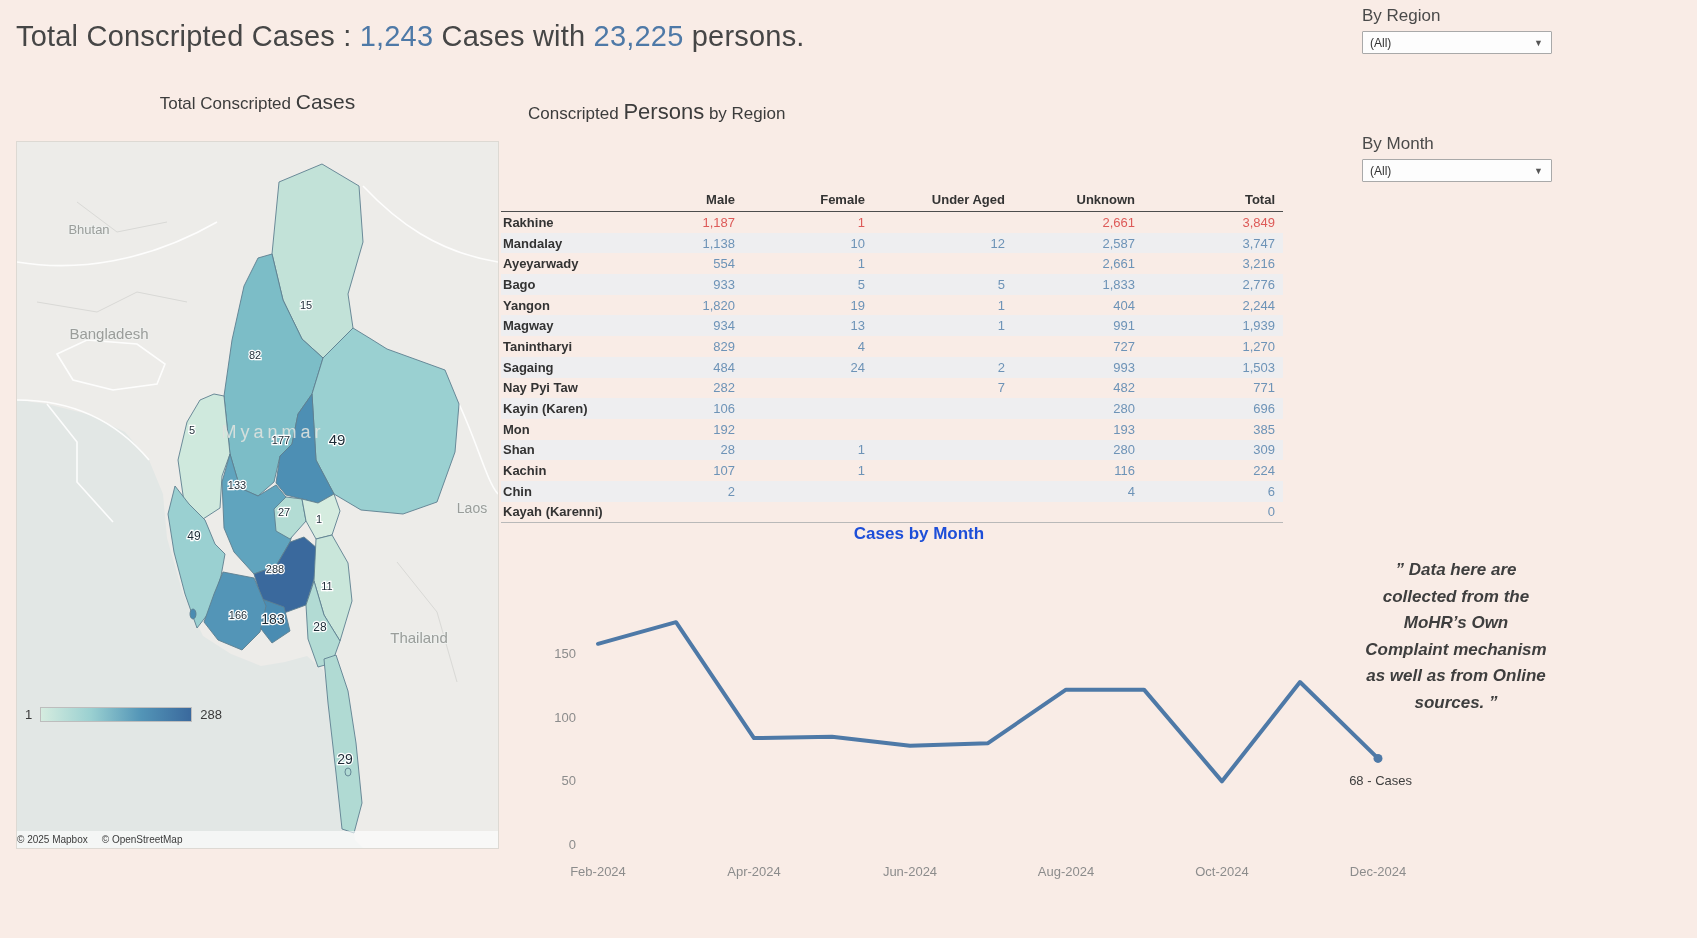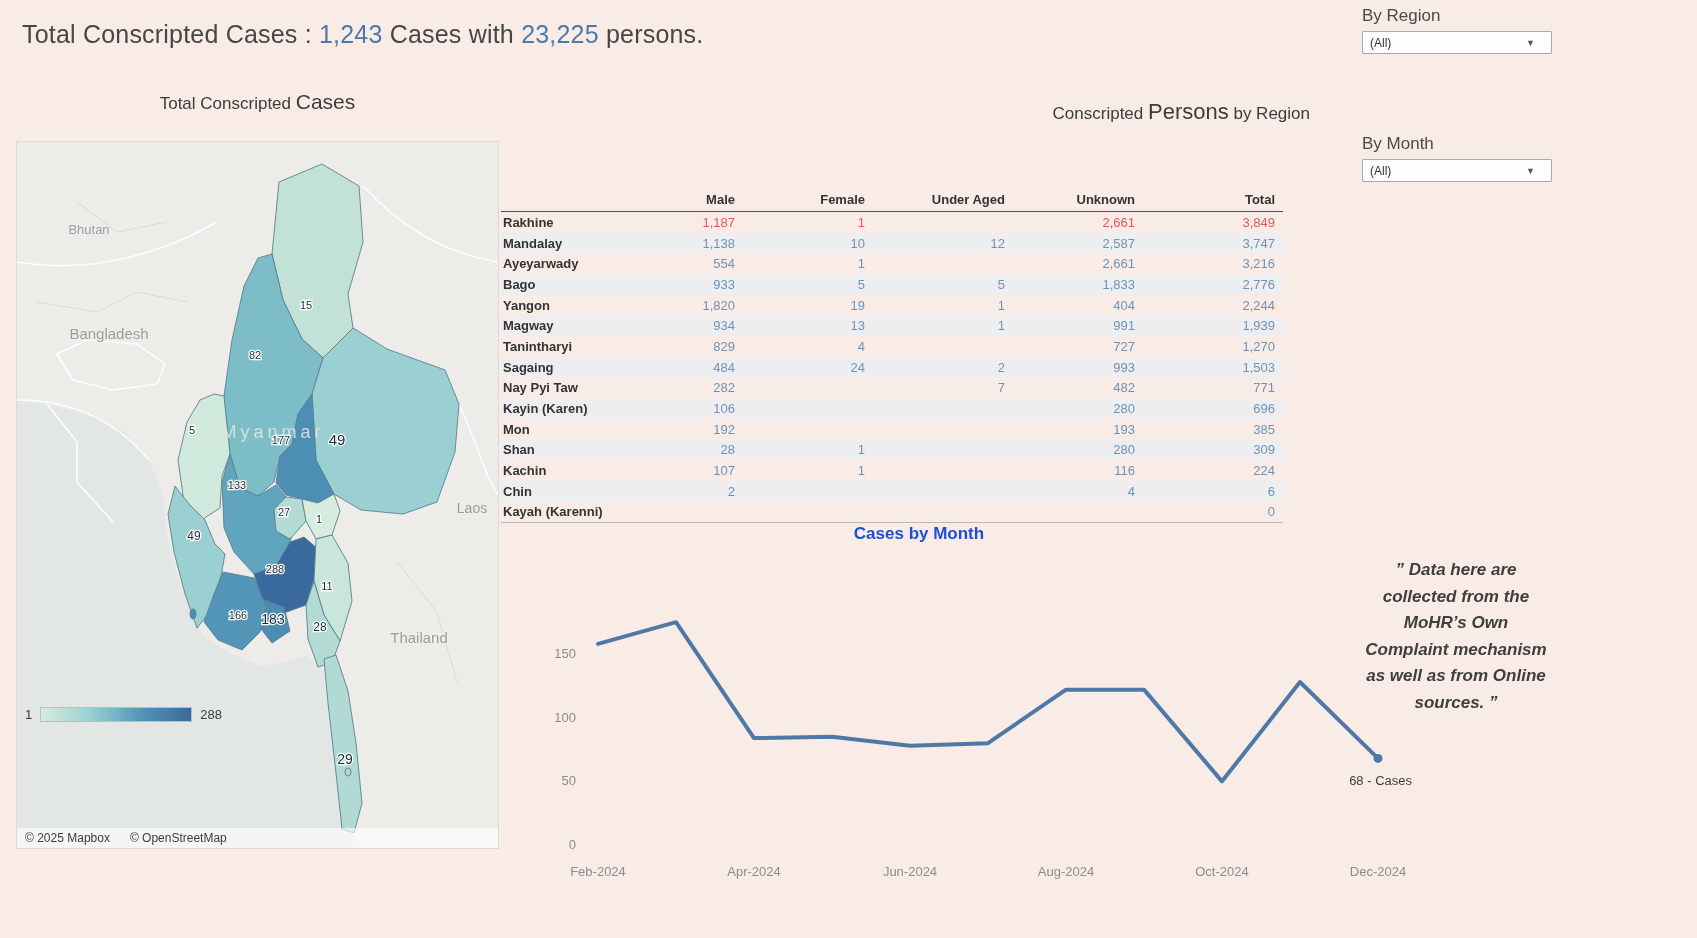--- a/index.html
+++ b/index.html
@@ -1,43 +1,43 @@
 <!DOCTYPE html>
 <html><head>
 <meta charset="utf-8">
 <style>
   html,body{margin:0;padding:0;}
   body{width:1697px;height:938px;background:#f9ece6;font-family:"Liberation Sans",sans-serif;position:relative;overflow:hidden;}
   .abs{position:absolute;}
 
   
-  #main-title{left:22px;top:20px;font-size:25px;color:#464646;letter-spacing:.2px;}
+  #main-title{left:16px;top:20px;font-size:29px;color:#464646;letter-spacing:.2px;}
   #main-title .num{color:#4e79a7;}
 
   
   .filter-label{font-size:17px;color:#4a4a4a;}
   .dropdown{width:190px;height:23px;background:#fdfdfd;border:1px solid #a9a9a9;border-radius:1px;
             display:flex;align-items:center;justify-content:space-between;box-sizing:border-box;
-            padding:0 16px 0 7px;font-size:12px;color:#333;cursor:pointer;}
+            padding:0 8px 0 7px;font-size:12px;color:#333;cursor:pointer;}
   .dropdown .caret{font-size:9px;color:#555;}
 
   
   #map-title{left:16px;top:90px;width:483px;text-align:center;color:#3c3c3c;}
   #map-title .t-small{font-size:17px;}
   #map-title .t-big{font-size:21px;}
   #map-panel{left:16px;top:141px;width:483px;height:708px;background:#84cc16;border:1px solid #ddd9d3;box-sizing:border-box;}
   #map-panel svg{display:block;}
   .map-legend{left:8px;top:565px;display:flex;align-items:center;gap:8px;font-size:13px;color:#3a3a3a;}
   .legend-bar{width:150px;height:13px;border:1px solid #bdbdbd;
               background:linear-gradient(to right,#d5ecdf,#9ad0d1,#5395b7,#3a699d);}
-  .map-attrib{left:0;bottom:0;width:100%;background:rgba(255,255,255,.62);font-size:12px;color:#3c3c3c;
-              padding:3px 0 3px 8px;box-sizing:border-box;display:flex;gap:20px;}
-
-  
-  #table-title{left:528px;top:99px;width:782px;text-align:right;color:#3c3c3c;}
+  .map-attrib{left:0;bottom:0;width:100%;background:rgba(255,255,255,.62);font-size:10px;color:#3c3c3c;
+              padding:3px 0 3px 0;box-sizing:border-box;display:flex;gap:14px;}
+
+  
+  #table-title{left:528px;top:99px;width:782px;text-align:left;color:#3c3c3c;}
   #table-title .t-small{font-size:17px;}
   #table-title .t-big{font-size:22px;}
   #region-table{left:501px;top:158px;margin-top:32px;}
   #region-table table{border-collapse:collapse;table-layout:fixed;width:782px;}
   #region-table th{font-size:13px;font-weight:bold;color:#333;text-align:right;padding:2px 8px 4px 0;border-bottom:1px solid #4d4d4d;}
   #region-table th.c-region{text-align:left;}
   #region-table td{font-size:13px;height:20.7px;padding:0 8px 0 0;text-align:right;color:#6d93b7;white-space:nowrap;overflow:hidden;}
   #region-table td.region{font-weight:bold;color:#333;text-align:left;padding:0 0 0 2px;}
   #region-table tbody tr:nth-child(even){background:rgba(233,239,244,.72);}
   #region-table tbody tr:last-child td{border-bottom:1px solid #b9b9b9;}

